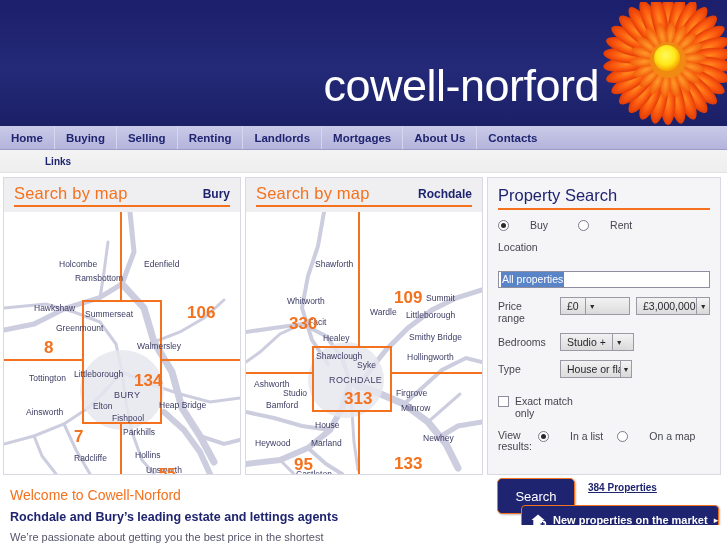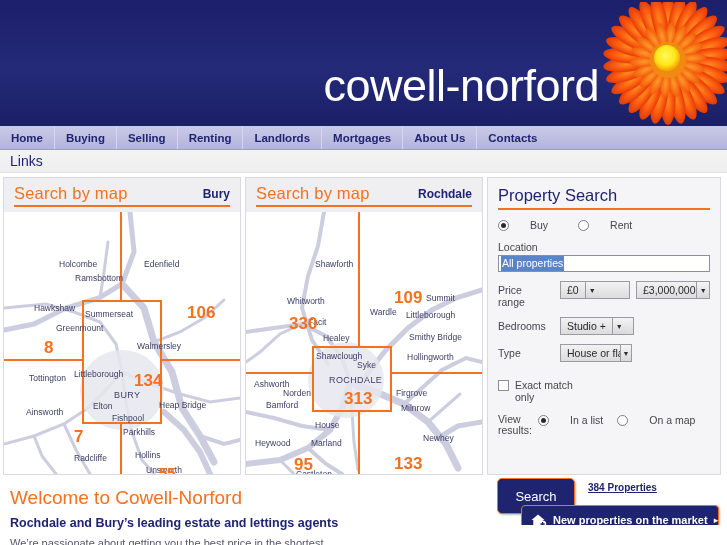--- a/index.html
+++ b/index.html
@@ -63,23 +63,24 @@
   .linksbar {
     height: 23px;
     background: linear-gradient(180deg, #f3f3f3 0%, #eeeeee 100%);
     display: flex;
     align-items: center;
     padding-left: 10px;
     border-bottom: 1px solid #e2e2e2;
   }
   .linksbar-label {
     color: #1f2470;
-    font-size: 14px;
-    font-weight: normal;
-    cursor: pointer;
+    font-size: 10px;
+    font-weight: bold;
+    cursor: pointer;
+    margin-left: 35px;
   }
 
   
   .main {
     display: flex;
     padding: 4px 3px 0 3px;
     gap: 4px;
     background: #ffffff;
     height: 302px;
   }
@@ -183,21 +184,21 @@
     border: 1px solid #7a7a8c; background: #fff;
     display: inline-block; position: relative; flex: none;
   }
   .radio.on::after {
     content: ""; position: absolute;
     left: 2px; top: 2px; width: 5px; height: 5px;
     border-radius: 50%; background: #2a2a2a;
   }
   .flabel { color: #45454f; font-size: 10.5px; padding-left: 17px; }
 
-  .field-label { color: #45454f; font-size: 10.5px; margin-bottom: 2px; }
+  .field-label { color: #45454f; font-size: 10.5px; margin-bottom: 18px; }
   .loc-input {
     width: 100%; height: 17px;
     border: 1px solid #8e8e9e;
     background: #ffffff;
     font-family: "Liberation Sans", sans-serif;
     font-size: 10.5px;
     color: #111;
     padding: 0 2px;
     position: relative;
   }
@@ -301,21 +302,21 @@
   .np-arrow { color: #ffffff; font-size: 9px; margin-left: auto; }
 
   
   .welcome {
     position: absolute;
     left: 10px; top: 487px;
     width: 470px;
   }
   .welcome h1 {
     color: #f4711e;
-    font-size: 19px;
+    font-size: 14px;
     font-weight: normal;
     margin-bottom: 7px;
   }
   .welcome h2 {
     color: #1f2470;
     font-size: 12.5px;
     font-weight: bold;
     margin-bottom: 6px;
   }
   .welcome p {
@@ -536,21 +537,21 @@
       <div class="mlabel" style="left:180px; top:82px;">Summit</div>
       <div class="mlabel" style="left:124px; top:96px;">Wardle</div>
       <div class="mlabel" style="left:160px; top:99px;">Littleborough</div>
       <div class="mlabel" style="left:77px;  top:122px;">Healey</div>
       <div class="mlabel" style="left:163px; top:121px;">Smithy Bridge</div>
       <div class="mlabel" style="left:70px;  top:140px;">Shawclough</div>
       <div class="mlabel" style="left:111px; top:149px;">Syke</div>
       <div class="mlabel" style="left:161px; top:141px;">Hollingworth</div>
       <div class="mlabel big" style="left:83px; top:164px;">ROCHDALE</div>
       <div class="mlabel" style="left:8px;   top:168px;">Ashworth</div>
-      <div class="mlabel" style="left:37px;  top:177px;">Norden</div>
+      <div class="mlabel" style="left:37px;  top:177px;">Studio</div>
       <div class="mlabel" style="left:150px; top:177px;">Firgrove</div>
       <div class="mlabel" style="left:20px;  top:189px;">Bamford</div>
       <div class="mlabel" style="left:155px; top:192px;">Milnrow</div>
       <div class="mlabel" style="left:69px;  top:209px;">House</div>
       <div class="mlabel" style="left:177px; top:222px;">Newhey</div>
       <div class="mlabel" style="left:9px;   top:227px;">Heywood</div>
       <div class="mlabel" style="left:65px;  top:227px;">Marland</div>
       <div class="mlabel" style="left:50px;  top:258px;">Castleton</div>
 
       <div class="mcount" style="left:43px;  top:103px;">330</div>

